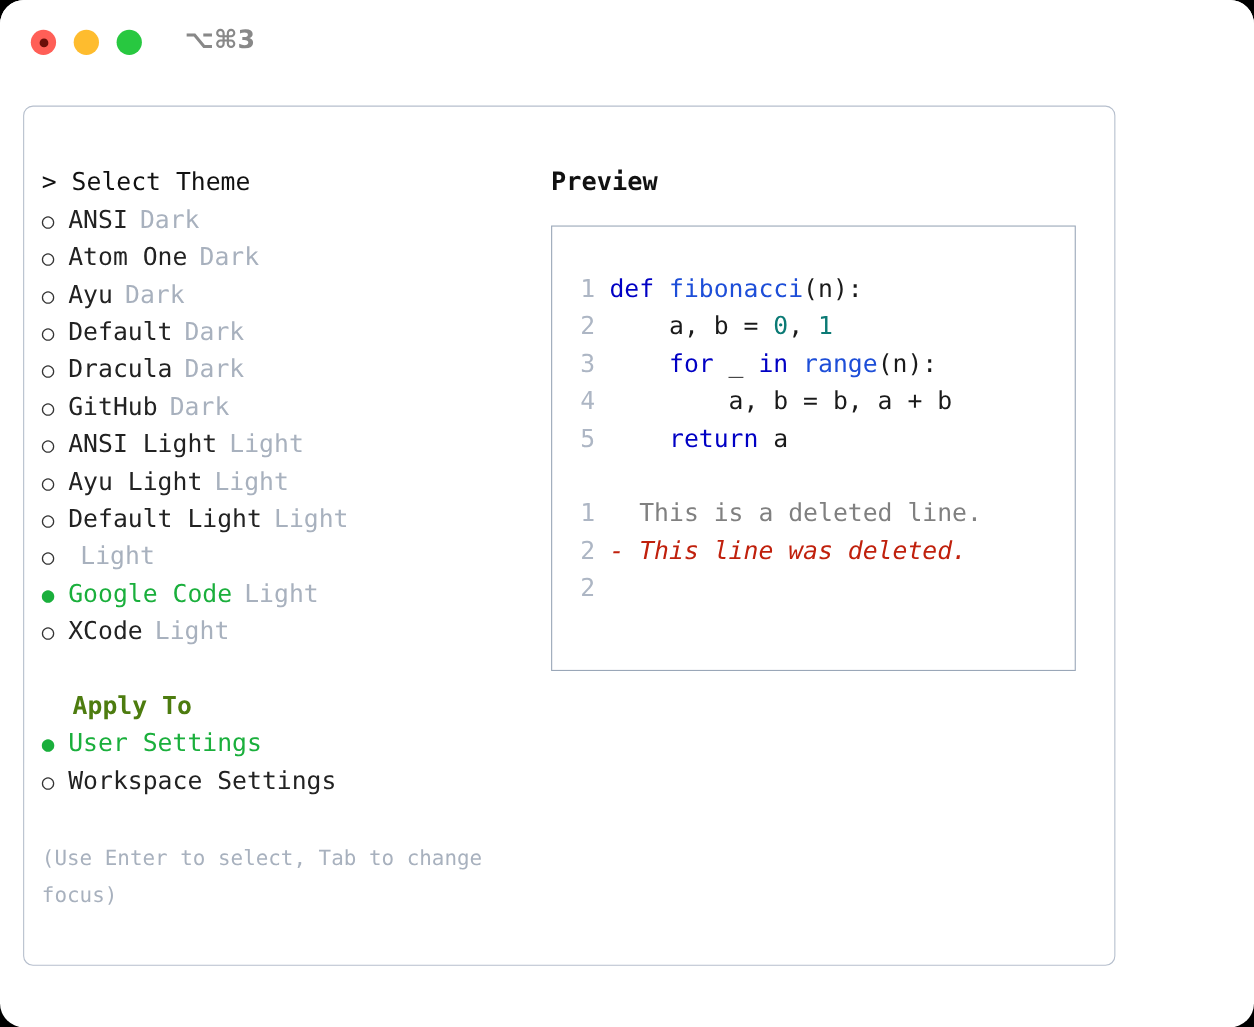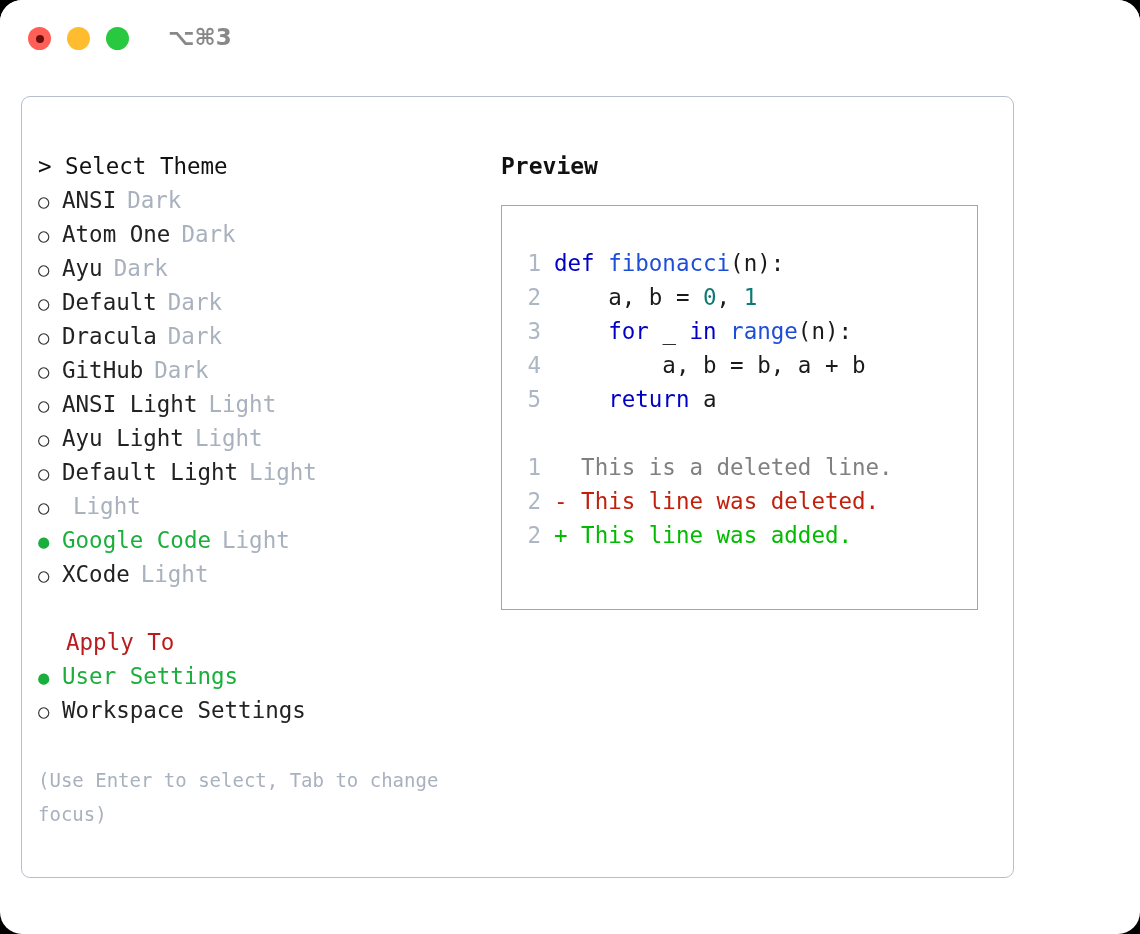--- a/index.html
+++ b/index.html
@@ -123,22 +123,22 @@
     color: #a8b1be;
     margin-left: 11px;
   }
 
   
   #apply-block {
     margin-top: 34px;
   }
   .apply-heading {
     font-size: 22.5px;
-    font-weight: 400;
-    color: #b91c1c;
+    font-weight: 700;
+    color: #4d7c0f;
     line-height: 34px;
     height: 34px;
     padding-left: 28px;
     white-space: pre;
   }
 
   
   #hint-text {
     position: absolute;
     left: 16px;
@@ -197,21 +197,21 @@
   }
   .code-text { white-space: pre; }
 
   .tok-kw   { color: #0000c4; }
   .tok-fn   { color: #1d4ed8; }
   .tok-num  { color: #0b7a75; }
   .tok-pl   { color: #1a1a1a; }
 
   .diff-gap { height: 34px; }
   .diff-ctx  { color: #808080; }
-  .diff-del  { color: #c0200c; }
+  .diff-del  { color: #c0200c; font-style: italic; }
   .diff-add  { color: #00bb00; }
 </style>
 </head>
 <body>
 
 <div id="app-window">
 
   <div id="titlebar">
     <div class="traffic-lights">
       <span class="tl tl-close"></span>
@@ -261,20 +261,20 @@
               <div class="code-line"><span class="lineno">1</span><span class="code-text"><span class="tok-kw">def </span><span class="tok-fn">fibonacci</span><span class="tok-pl">(n):</span></span></div>
               <div class="code-line"><span class="lineno">2</span><span class="code-text"><span class="tok-pl">    a, b = </span><span class="tok-num">0</span><span class="tok-pl">, </span><span class="tok-num">1</span></span></div>
               <div class="code-line"><span class="lineno">3</span><span class="code-text"><span class="tok-pl">    </span><span class="tok-kw">for </span><span class="tok-pl">_ </span><span class="tok-kw">in </span><span class="tok-fn">range</span><span class="tok-pl">(n):</span></span></div>
               <div class="code-line"><span class="lineno">4</span><span class="code-text"><span class="tok-pl">        a, b = b, a + b</span></span></div>
               <div class="code-line"><span class="lineno">5</span><span class="code-text"><span class="tok-pl">    </span><span class="tok-kw">return</span><span class="tok-pl"> a</span></span></div>
             </div>
           <div class="diff-gap"></div>
           <div id="diff-lines">
               <div class="code-line"><span class="lineno">1</span><span class="code-text diff-ctx"><span> </span><span> This is a deleted line.</span></span></div>
               <div class="code-line"><span class="lineno">2</span><span class="code-text diff-del"><span>-</span><span> This line was deleted.</span></span></div>
-              <div class="code-line"><span class="lineno">2</span><span class="code-text diff-add"><span>+</span><span> This line was added.</span></span></div>
+              <div class="code-line"><span class="lineno">2</span></div>
             </div>
         </div>
       </div>
     </div>
 
   </div>
 </div>
 
 </body></html>

